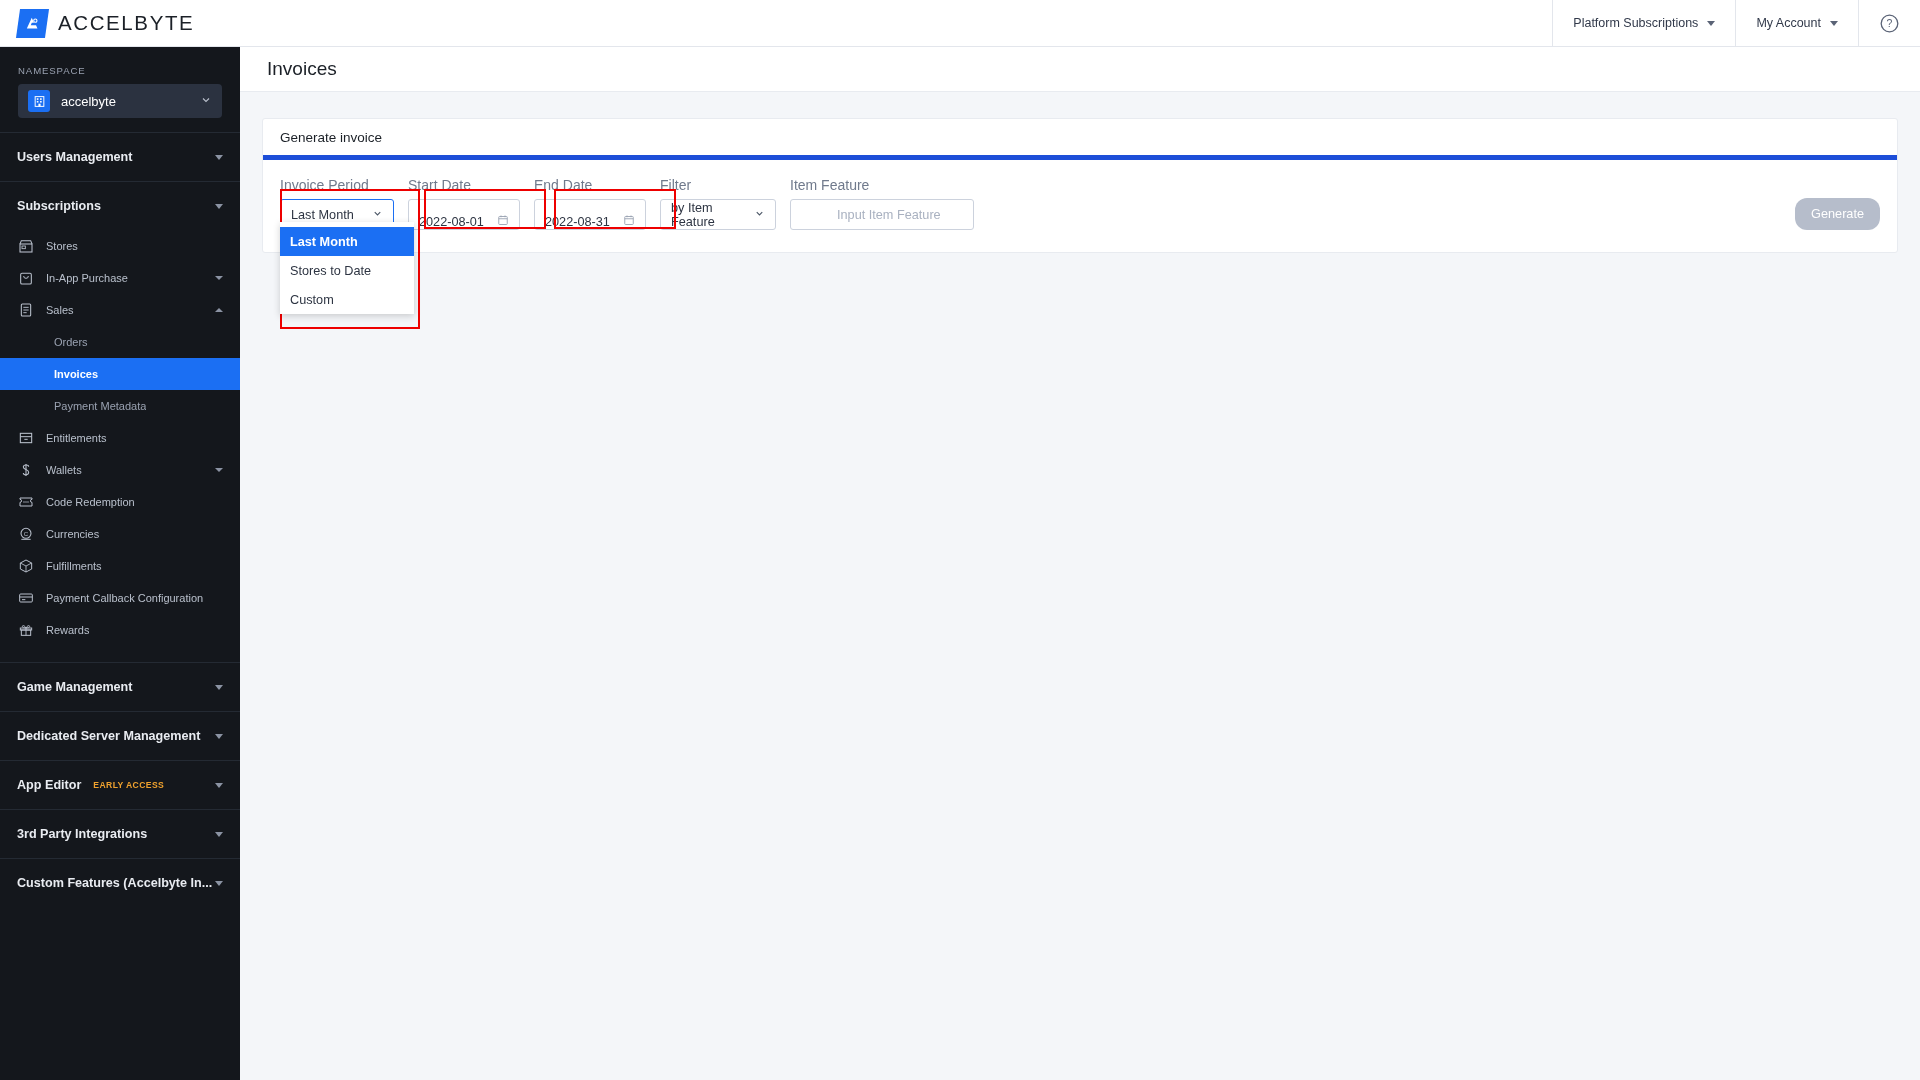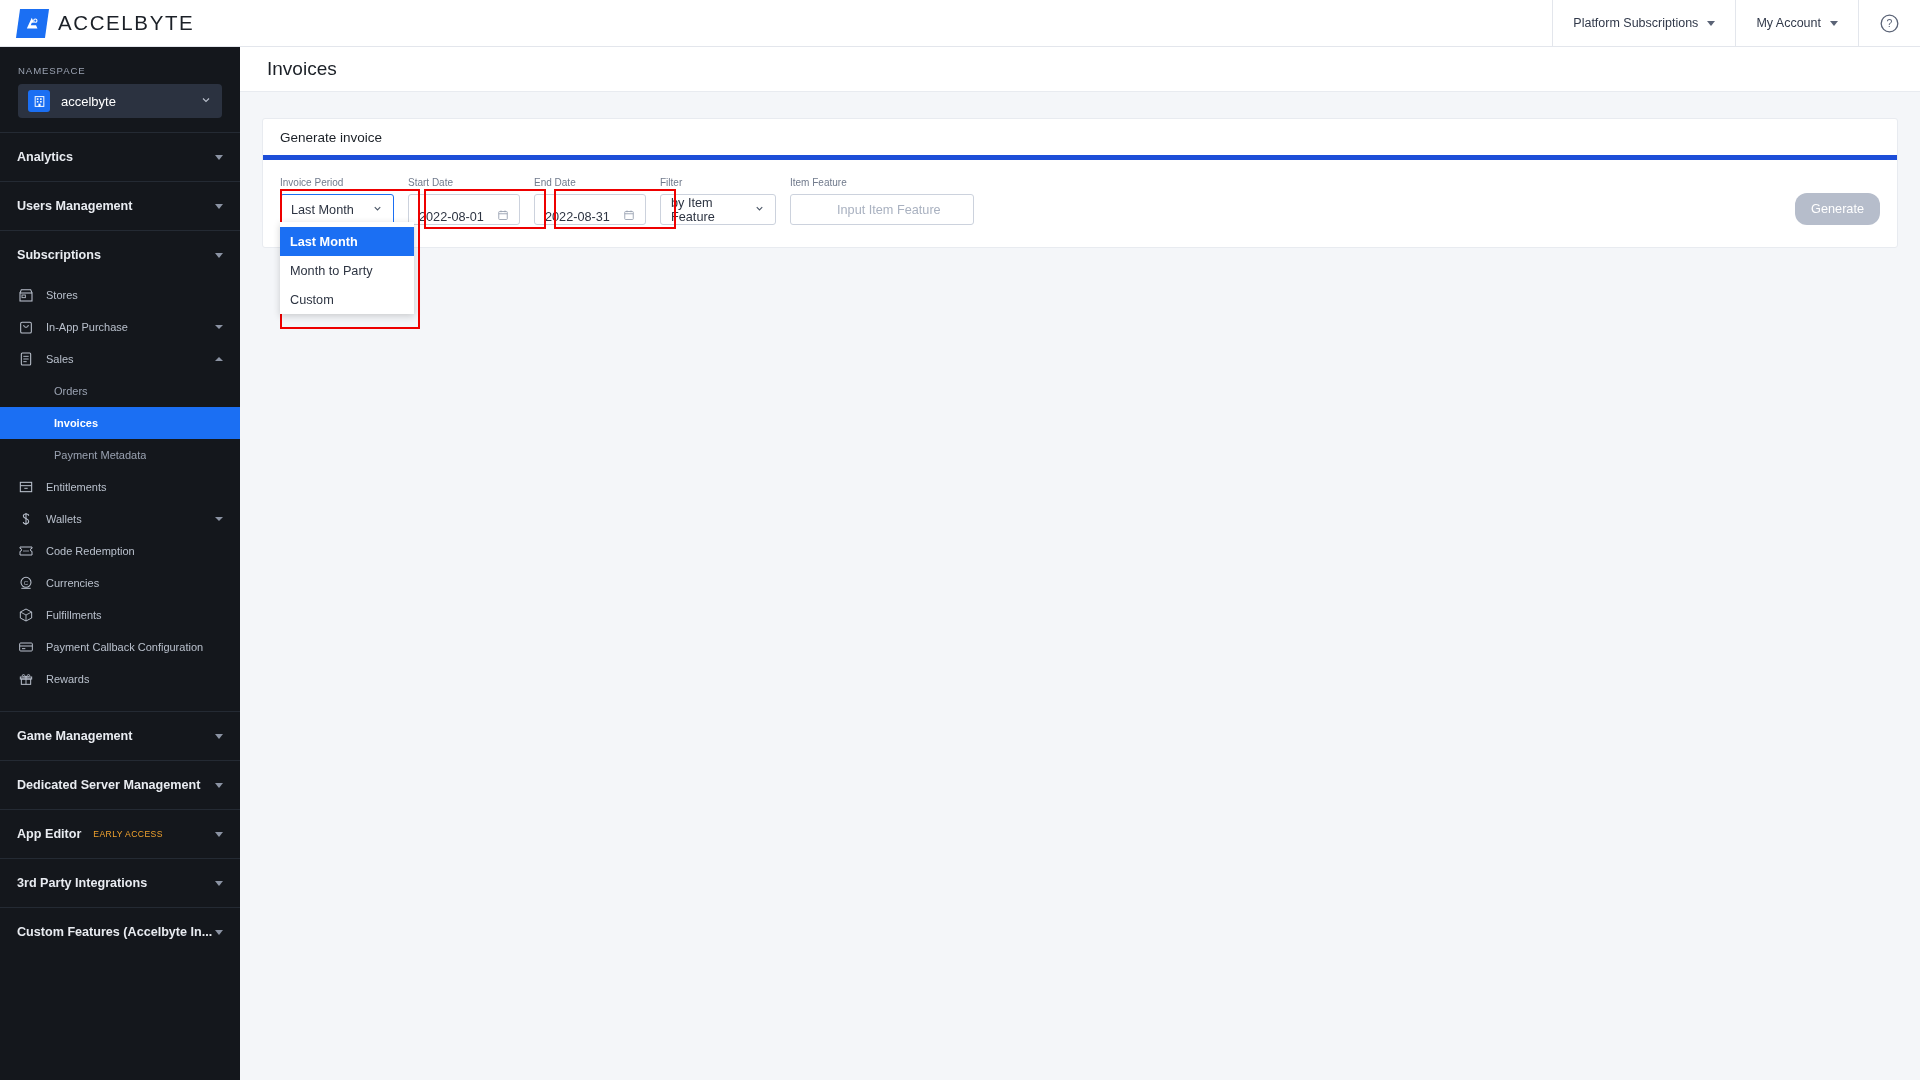--- a/index.html
+++ b/index.html
@@ -100,21 +100,21 @@
     border-top: 5px solid #8b93a3;
   }
   .sect .caret-u {
     margin-left: auto;
     width: 0; height: 0;
     border-left: 4.5px solid transparent;
     border-right: 4.5px solid transparent;
     border-bottom: 5px solid #8b93a3;
   }
   .badge-ea {
-    font-size: 8.6px; font-weight: normal; letter-spacing: .4px;
+    font-size: 8.6px; font-weight: bold; letter-spacing: .4px;
     color: #f0a22e; margin-left: 12px;
   }
 
   .nav-item {
     display: flex; align-items: center;
     height: 32px; padding: 0 17px;
     cursor: pointer;
   }
   .nav-icon {
     width: 18px; height: 18px; margin-right: 11px;
@@ -175,21 +175,21 @@
     padding: 0 17px;
   }
   .card-title { font-size: 13.5px; color: #1b2027; }
   .card-body {
     padding: 17px 17px 22px 17px;
     display: flex; align-items: flex-end;
   }
 
   .field { margin-right: 14px; position: relative; }
   .field-label {
-    font-size: 10px; color: #707a8c; margin-bottom: 6px;
+    font-size: 14px; color: #707a8c; margin-bottom: 6px;
   }
   .ctrl {
     height: 31px;
     border: 1px solid #ccd2dd;
     border-radius: 3px;
     background: #ffffff;
     display: flex; align-items: center;
     padding: 0 10px;
     font-size: 12.7px; color: #2d3442;
   }
@@ -291,24 +291,20 @@
       </span>
       <span class="ns-name">accelbyte</span>
       <span class="ns-chev">
         <svg width="12" height="12" viewBox="0 0 24 24">
             <path d="M6 9 L12 15 L18 9" fill="none" stroke="#b9c0cc" stroke-width="2.2"></path>
           </svg>
       </span>
     </div>
   </div>
 
-  <div class="sect">
-    <span class="sect-title">Analytics</span>
-    <span class="caret-d"></span>
-  </div>
 
   <div class="sect">
     <span class="sect-title">Users Management</span>
     <span class="caret-d"></span>
   </div>
 
   <div class="sect">
     <span class="sect-title">Subscriptions</span>
     <span class="caret-d"></span>
   </div>
@@ -486,21 +482,21 @@
           <span>Last Month</span>
           <span class="sel-chev">
             <svg width="11" height="11" viewBox="0 0 24 24">
                 <path d="M6 9 L12 15 L18 9" fill="none" stroke="#4b5666" stroke-width="2.4"></path>
               </svg>
           </span>
         </div>
 
         <div class="dropdown">
           <div class="dd-opt sel">Last Month</div>
-          <div class="dd-opt">Month to Party</div>
+          <div class="dd-opt">Stores to Date</div>
           <div class="dd-opt">Custom</div>
         </div>
       </div>
 
       <div class="field">
         <div class="field-label">Start Date</div>
         <div class="ctrl w-date">
           <span>2022-08-01</span>
           <span class="cal">
             <svg width="12" height="12" viewBox="0 0 24 24">

